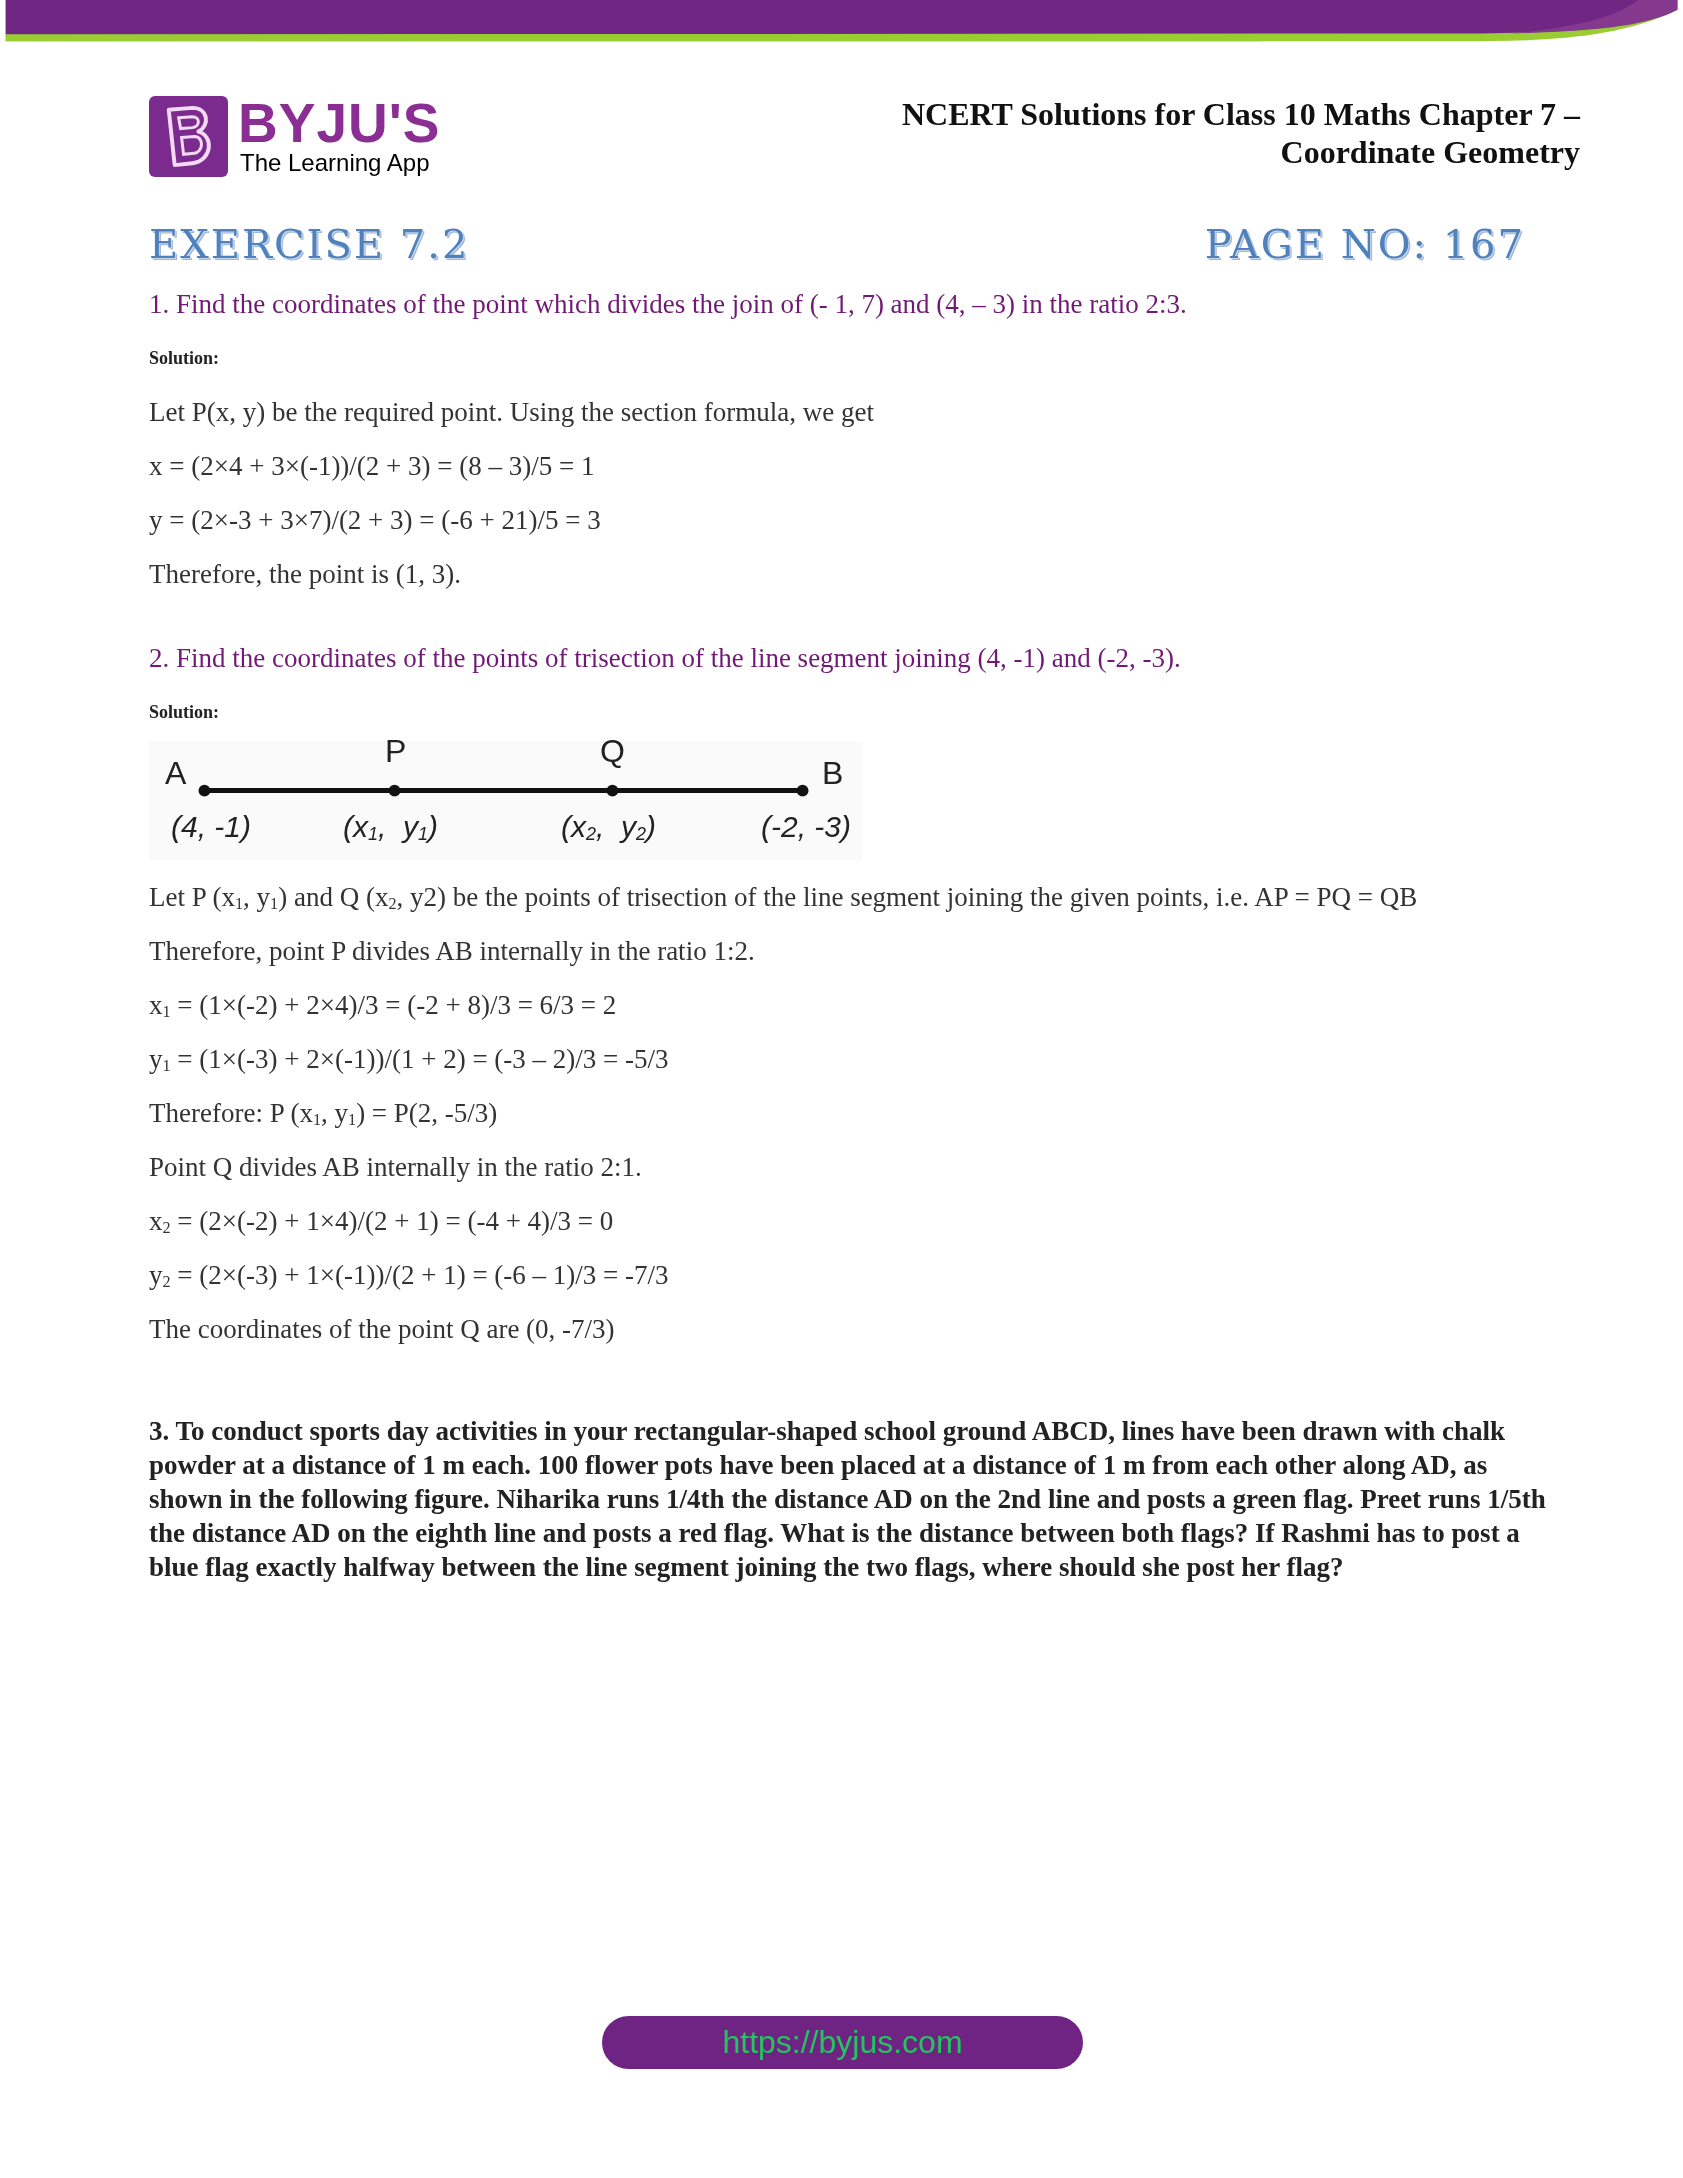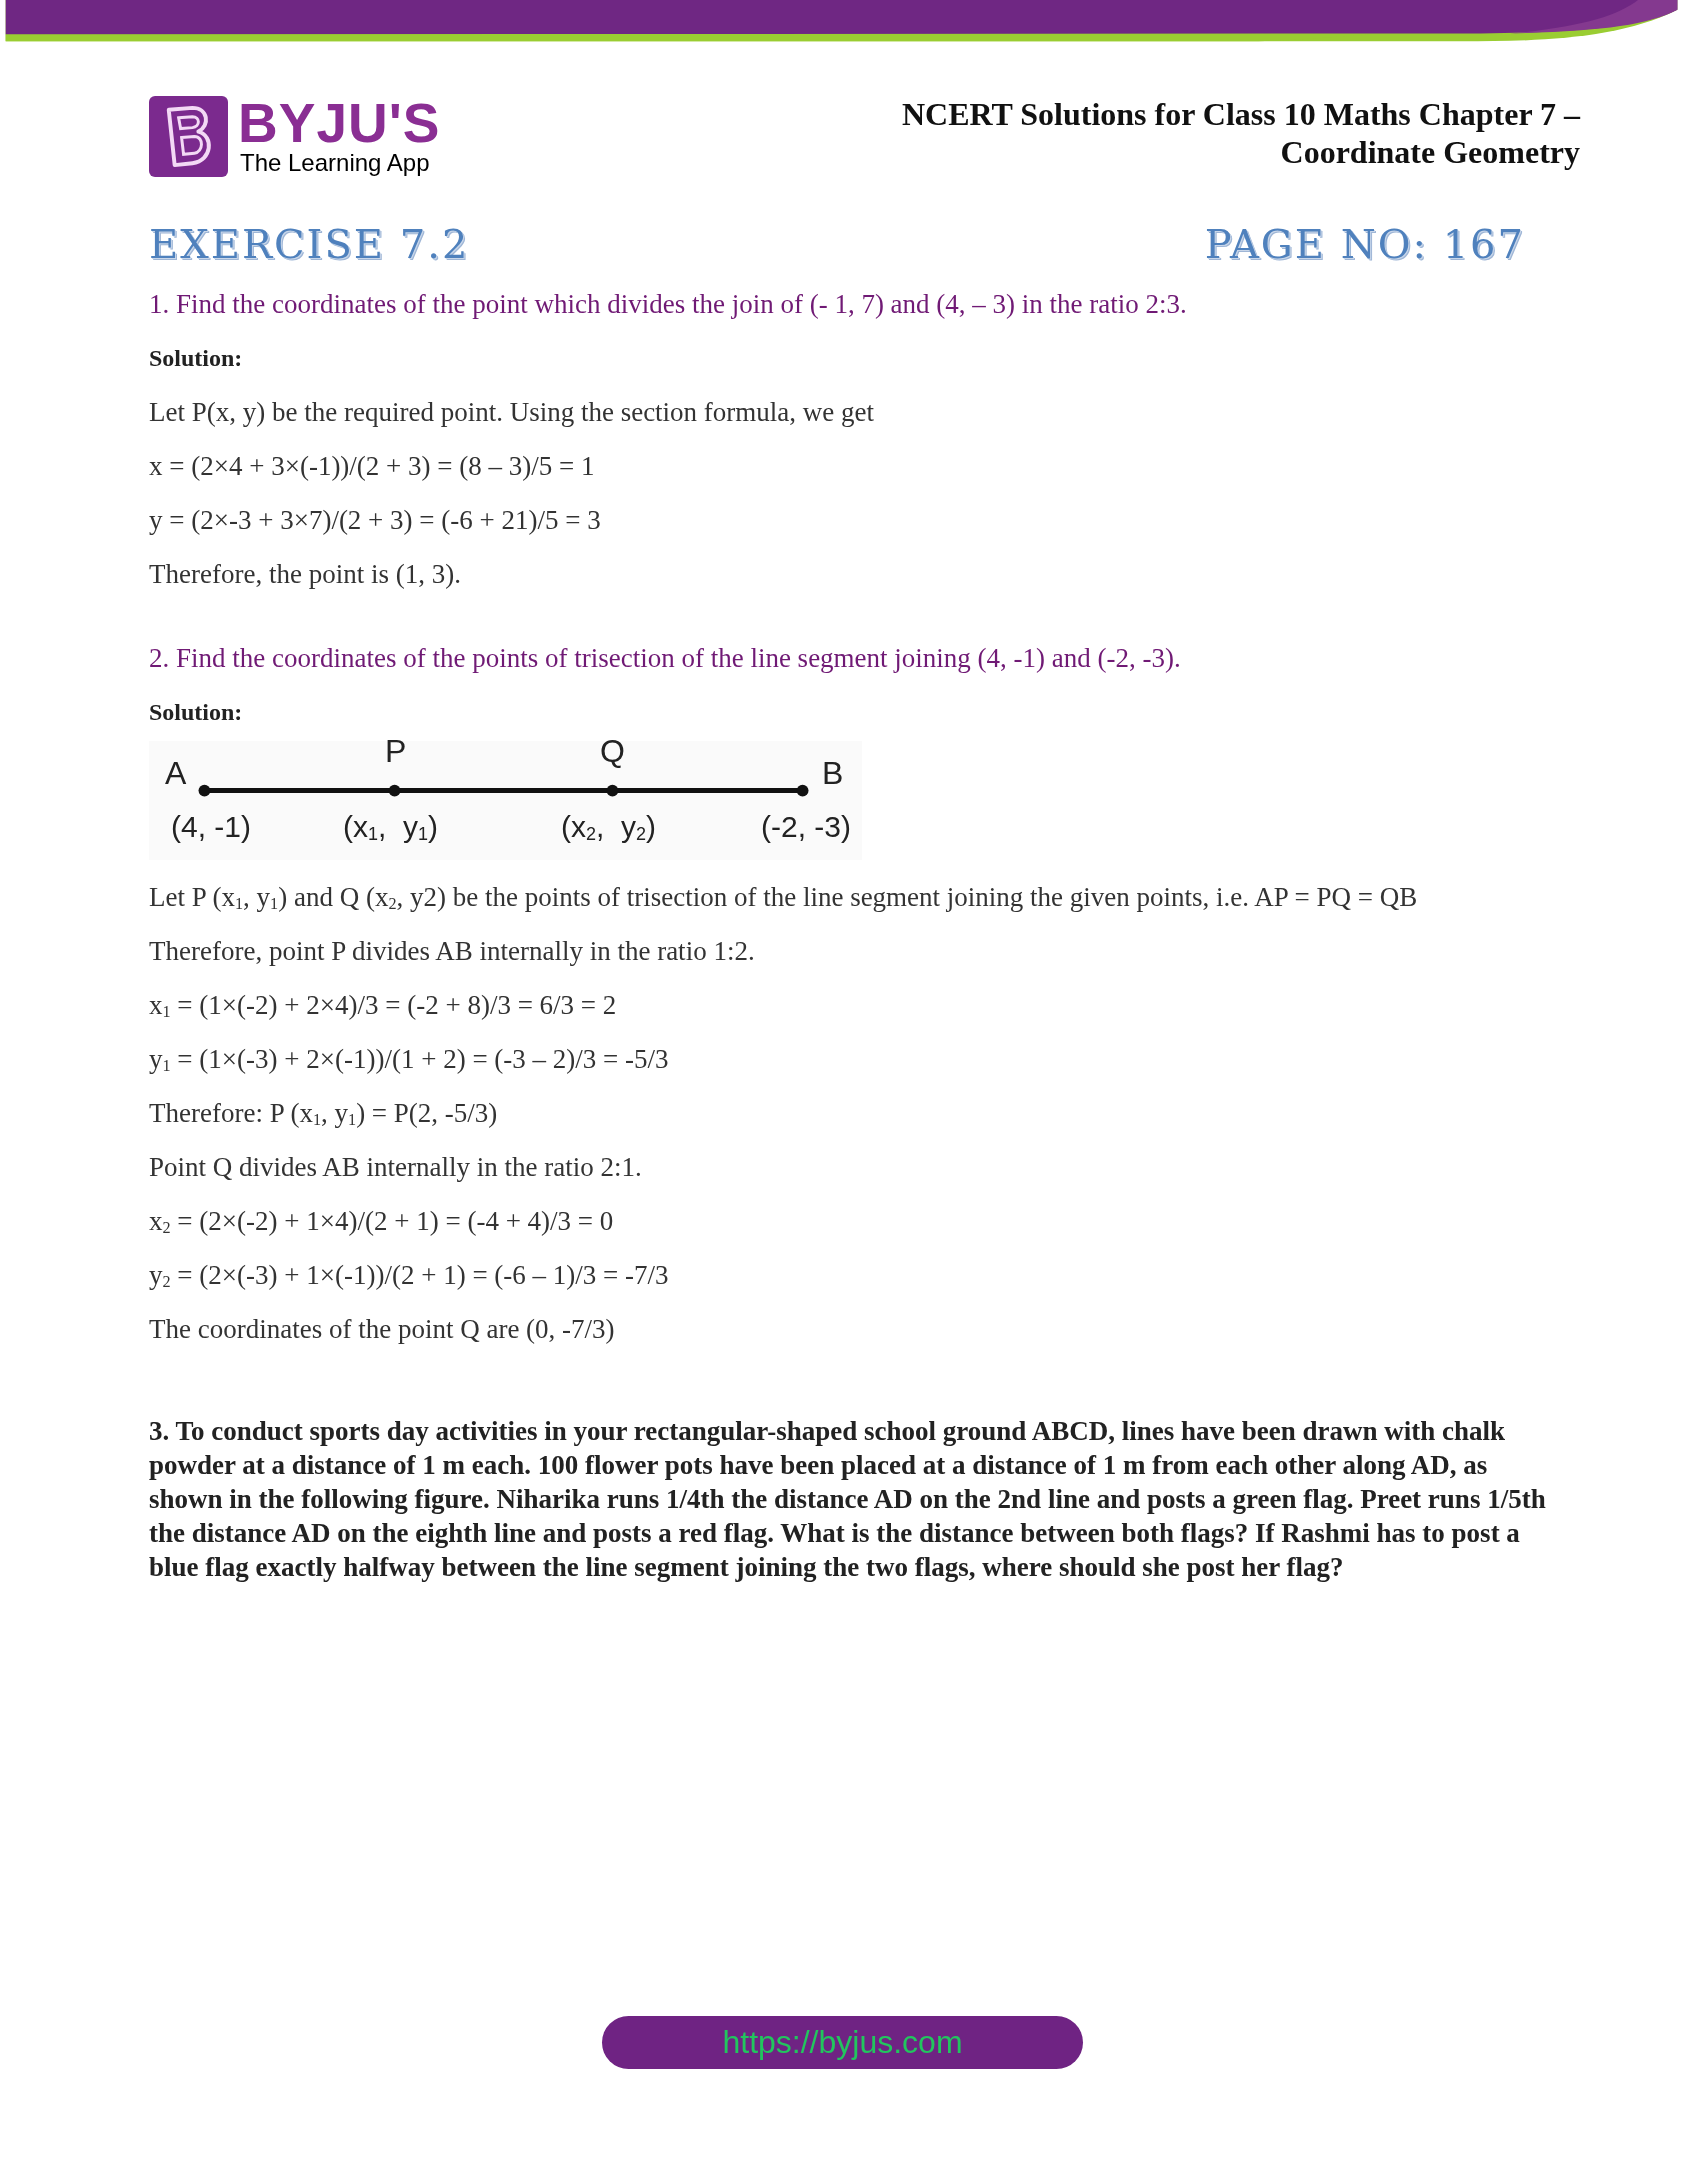--- a/index.html
+++ b/index.html
@@ -28,30 +28,30 @@
   
   .ex-head { position: absolute; top: 220px; font-family: "DejaVu Serif", "Liberation Serif", serif;
              font-size: 40px; color: #4f81bd; letter-spacing: 2px;
              text-shadow: 1px 1px 0 #c9d7ea, 2px 2px 0 #9fb6d6; line-height: 48px; }
   .ex-left { left: 149px; }
   .ex-right { right: 158px; }
 
   
   .content { position: absolute; left: 149px; top: 287px; width: 1406px; }
   .q { font-weight: normal; font-size: 27px; color: #701a75; line-height: 34px; margin: 0; }
-  .sol { font-weight: bold; font-size: 24px; color: #222222; line-height: 34px; margin: 20px 0 0 0; }
+  .sol { font-weight: bold; font-size: 18px; color: #222222; line-height: 34px; margin: 20px 0 0 0; }
   .line { font-size: 27px; color: #333333; line-height: 34px; margin: 20px 0 0 0; }
   .gap-q { margin-top: 50px; }
   sub { font-size: 60%; vertical-align: -3px; line-height: 0; }
 
   
   .diagram { position: relative; width: 713px; height: 119px; margin-top: 12px; background: #fafafa; }
   .diagram svg { position: absolute; left: 0; top: 0; }
   .dlabel { position: absolute; font-family: "Liberation Sans", "DejaVu Sans", sans-serif; font-size: 32px; color: #222; }
-  .dcoord { position: absolute; font-family: "Liberation Sans", "DejaVu Sans", sans-serif; font-size: 30px; color: #222; }
+  .dcoord { position: absolute; font-family: "Liberation Sans", "DejaVu Sans", sans-serif; font-size: 30px; color: #222; font-style: italic; }
 
   
   .q3 { font-weight: bold; font-size: 27px; color: #222222; line-height: 34px; margin-top: 68px; }
 
   
   .footer-pill { position: absolute; left: 602px; top: 2016px; width: 481px; height: 53px; border-radius: 27px;
                  background: #6f2383; color: #22c55e; text-align: center; line-height: 53px;
                  font-family: "Liberation Sans", "DejaVu Sans", sans-serif; font-size: 32px; }
 </style>
 </head>

